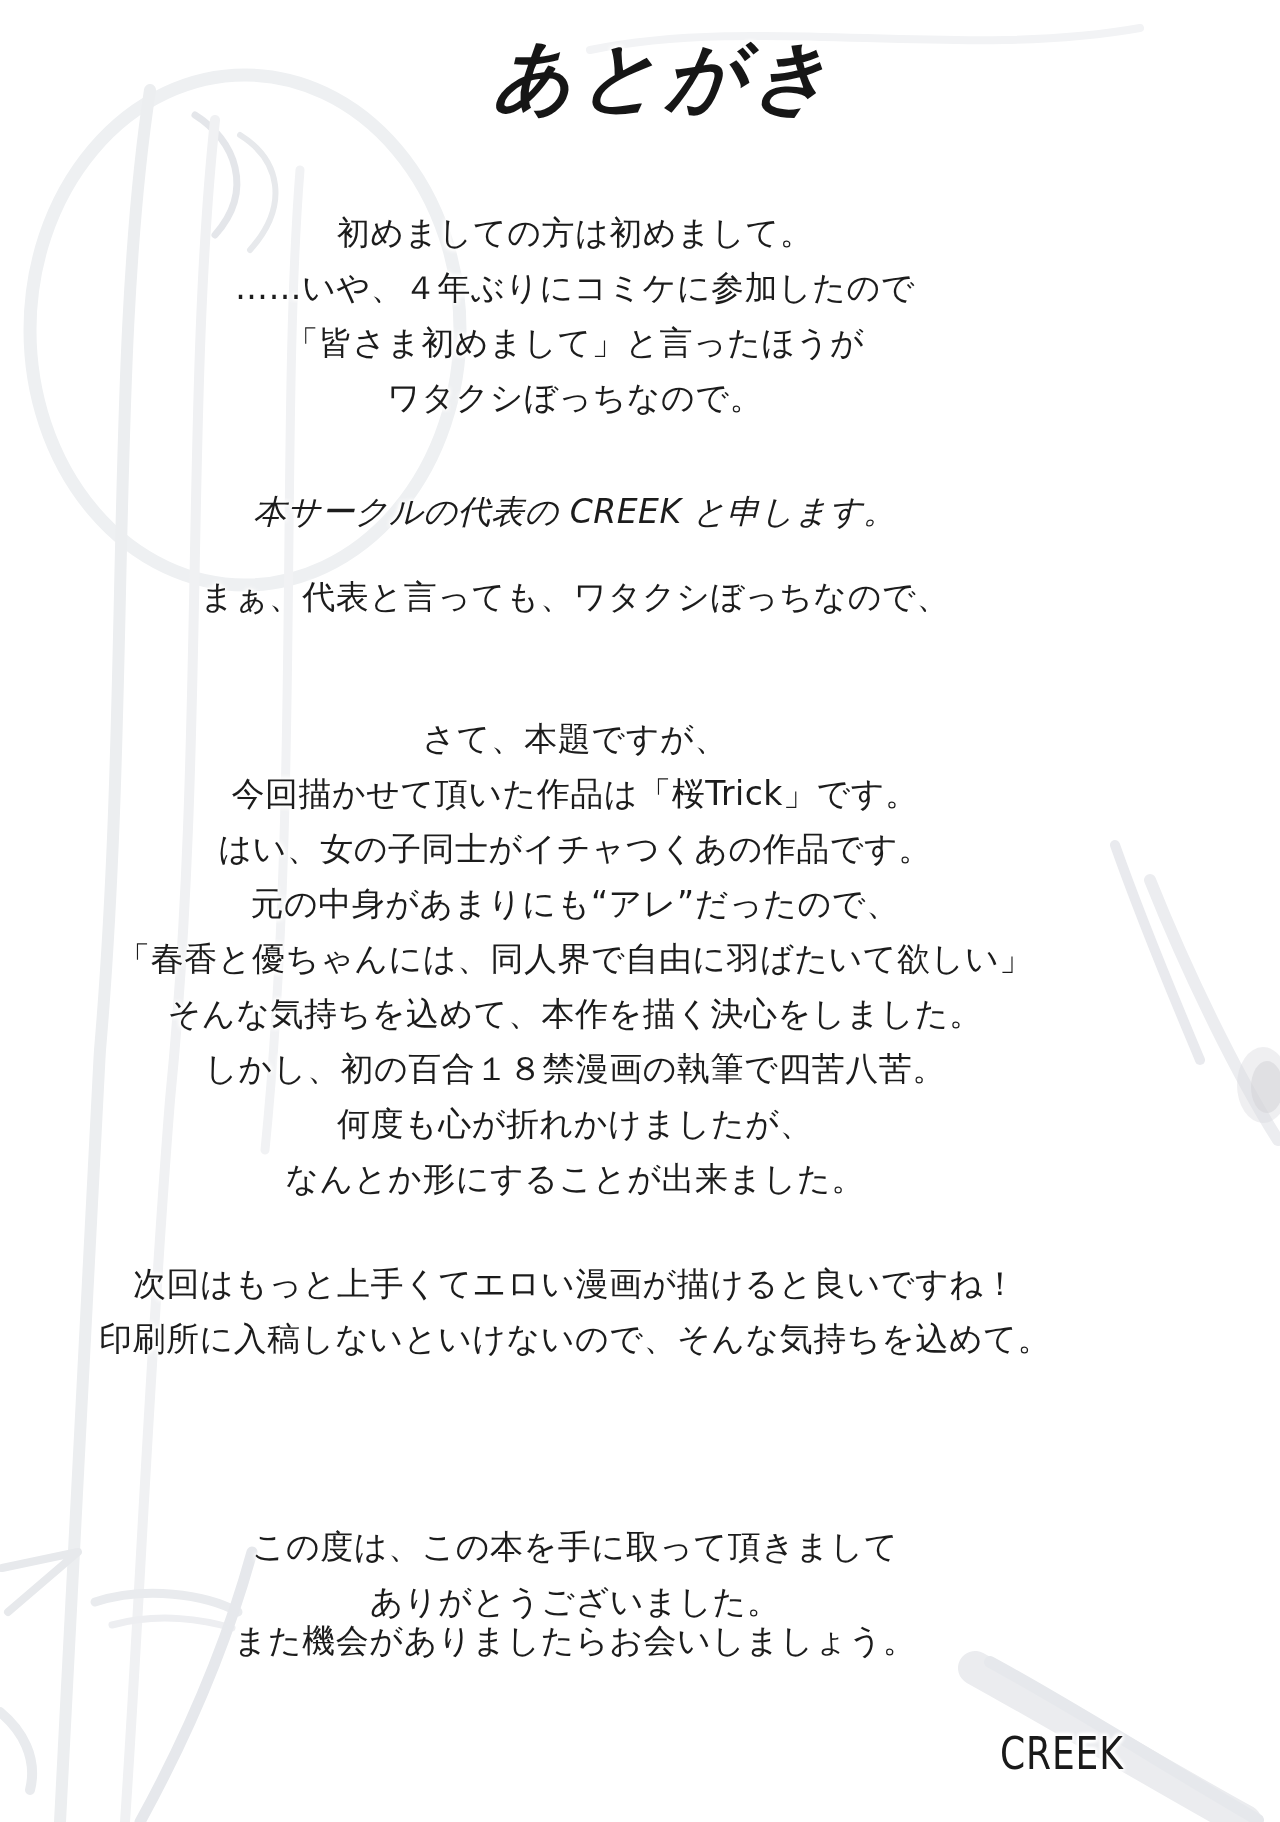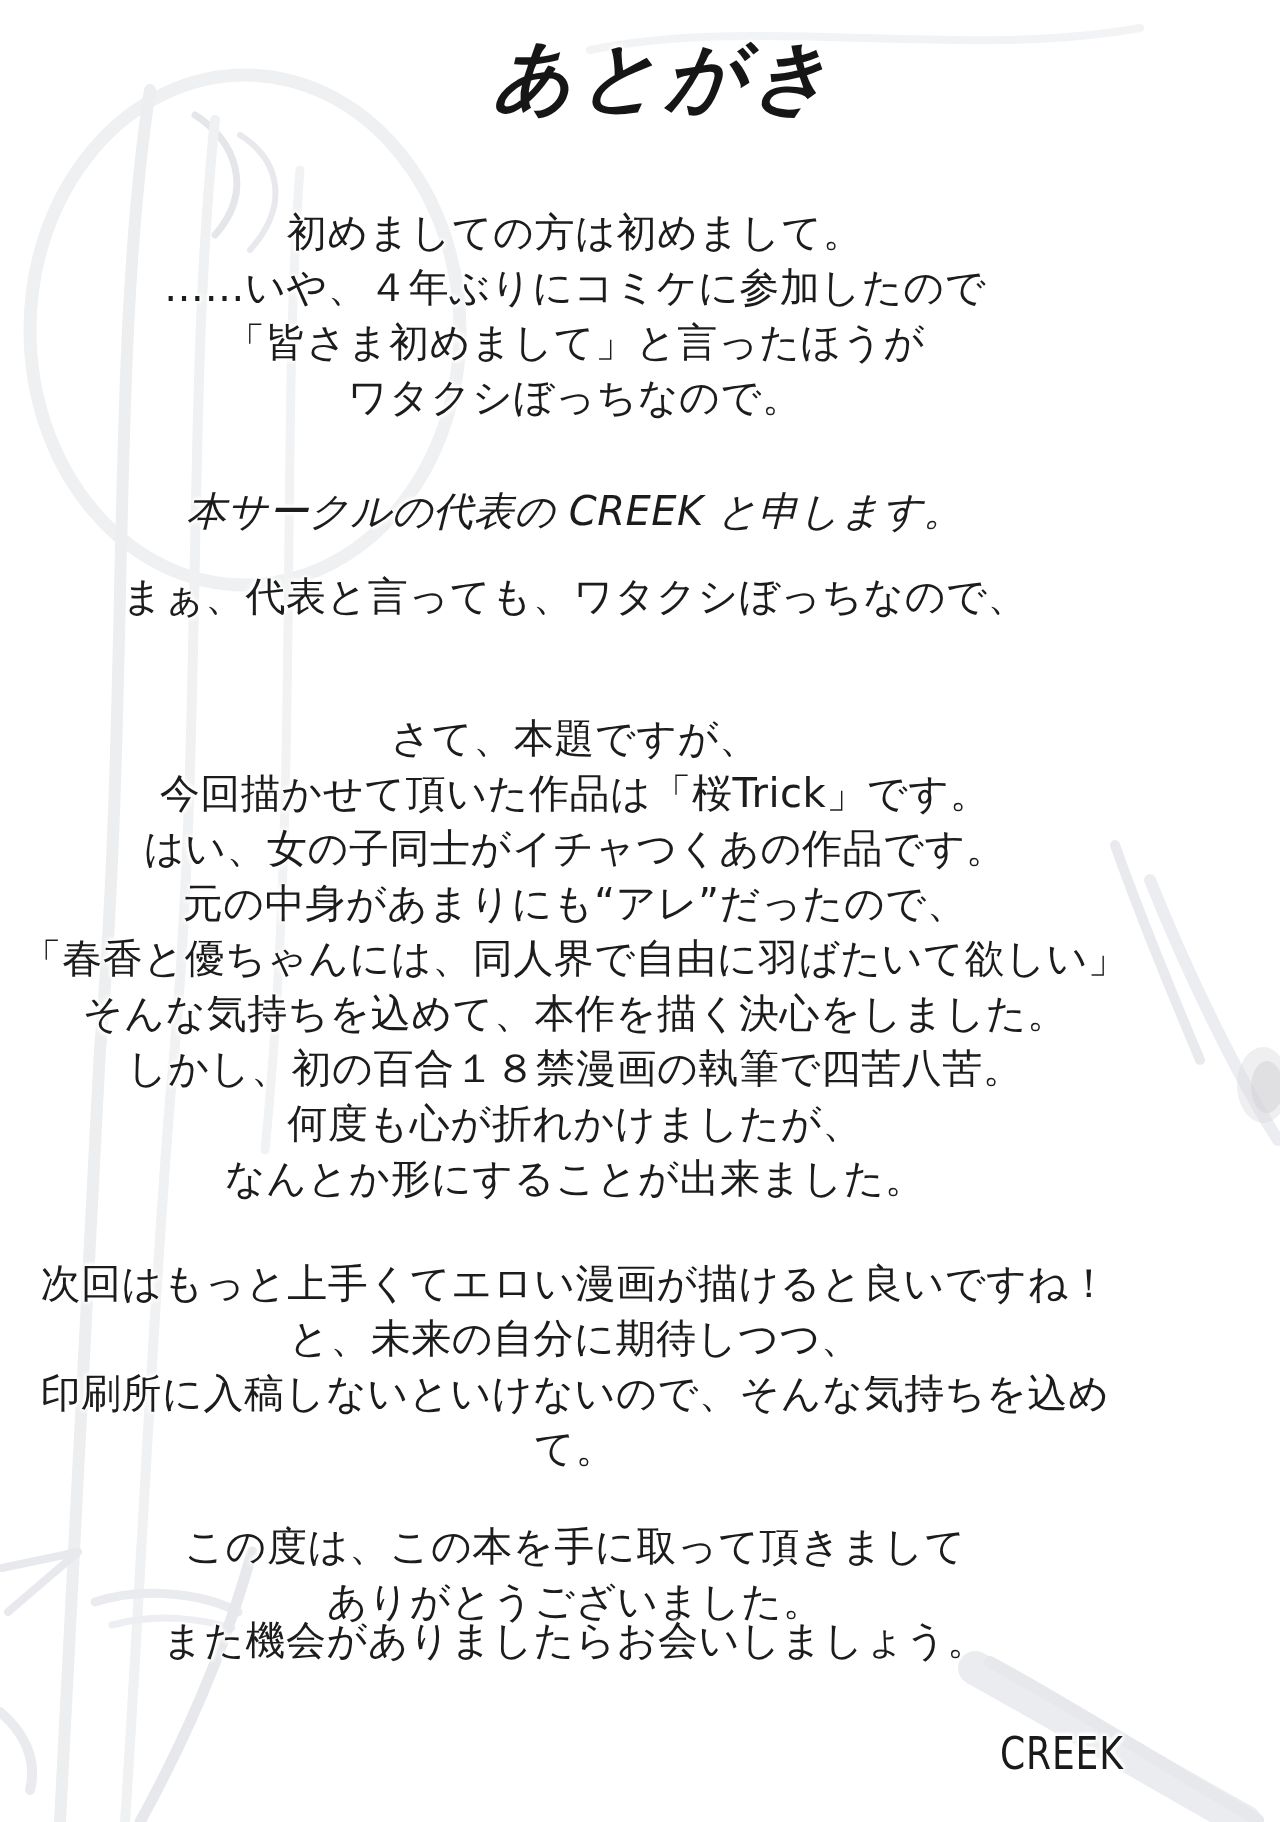--- a/index.html
+++ b/index.html
@@ -25,21 +25,21 @@
     letter-spacing:6px;
     color:#161616;
   }
   .afterword{
     position:absolute;left:0;right:0;top:0;height:100%;
     color:#1c1c1c;
   }
   .para{
     position:absolute;left:0;right:130px;
     text-align:center;
-    font-size:40px;line-height:55px;
+    font-size:33px;line-height:55px;
     letter-spacing:0.5px;
     font-weight:500;
   }
   .p1{top:205px;}
   .p2{top:484px;font-style:italic;}
   .p3{top:569px;}
   .p4{top:711px;}
   .p5{top:1256px;}
   .p6{top:1519px;}
   .p7{top:1613px;}
@@ -110,21 +110,20 @@
       <div class="halo">元の中身があまりにも“アレ”だったので、</div>
       <div class="halo">「春香と優ちゃんには、同人界で自由に羽ばたいて欲しい」</div>
       <div class="halo">そんな気持ちを込めて、本作を描く決心をしました。</div>
       <div class="halo">しかし、初の百合１８禁漫画の執筆で四苦八苦。</div>
       <div class="halo">何度も心が折れかけましたが、</div>
       <div class="halo">なんとか形にすることが出来ました。</div>
     </div>
 
     <div class="para p5">
       <div class="halo">次回はもっと上手くてエロい漫画が描けると良いですね！</div>
-      <div class="halo">と、未来の自分に期待しつつ、</div>
       <div class="halo">印刷所に入稿しないといけないので、そんな気持ちを込めて。</div>
     </div>
 
     <div class="para p6">
       <div class="halo">この度は、この本を手に取って頂きまして</div>
       <div class="halo">ありがとうございました。</div>
     </div>
 
     <div class="para p7">
       <div class="halo">また機会がありましたらお会いしましょう。</div>

